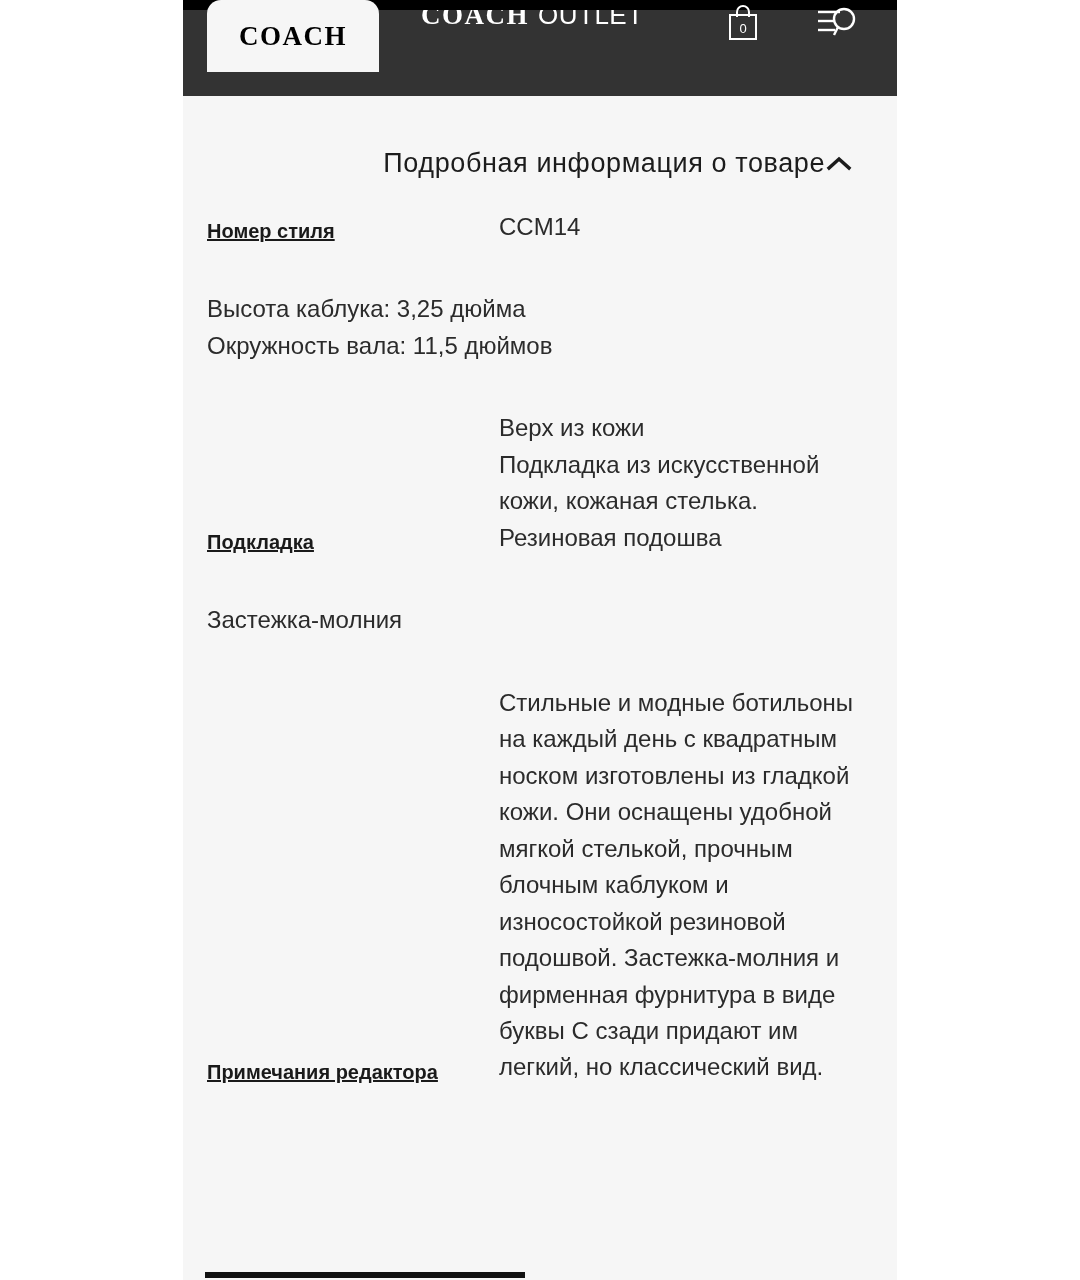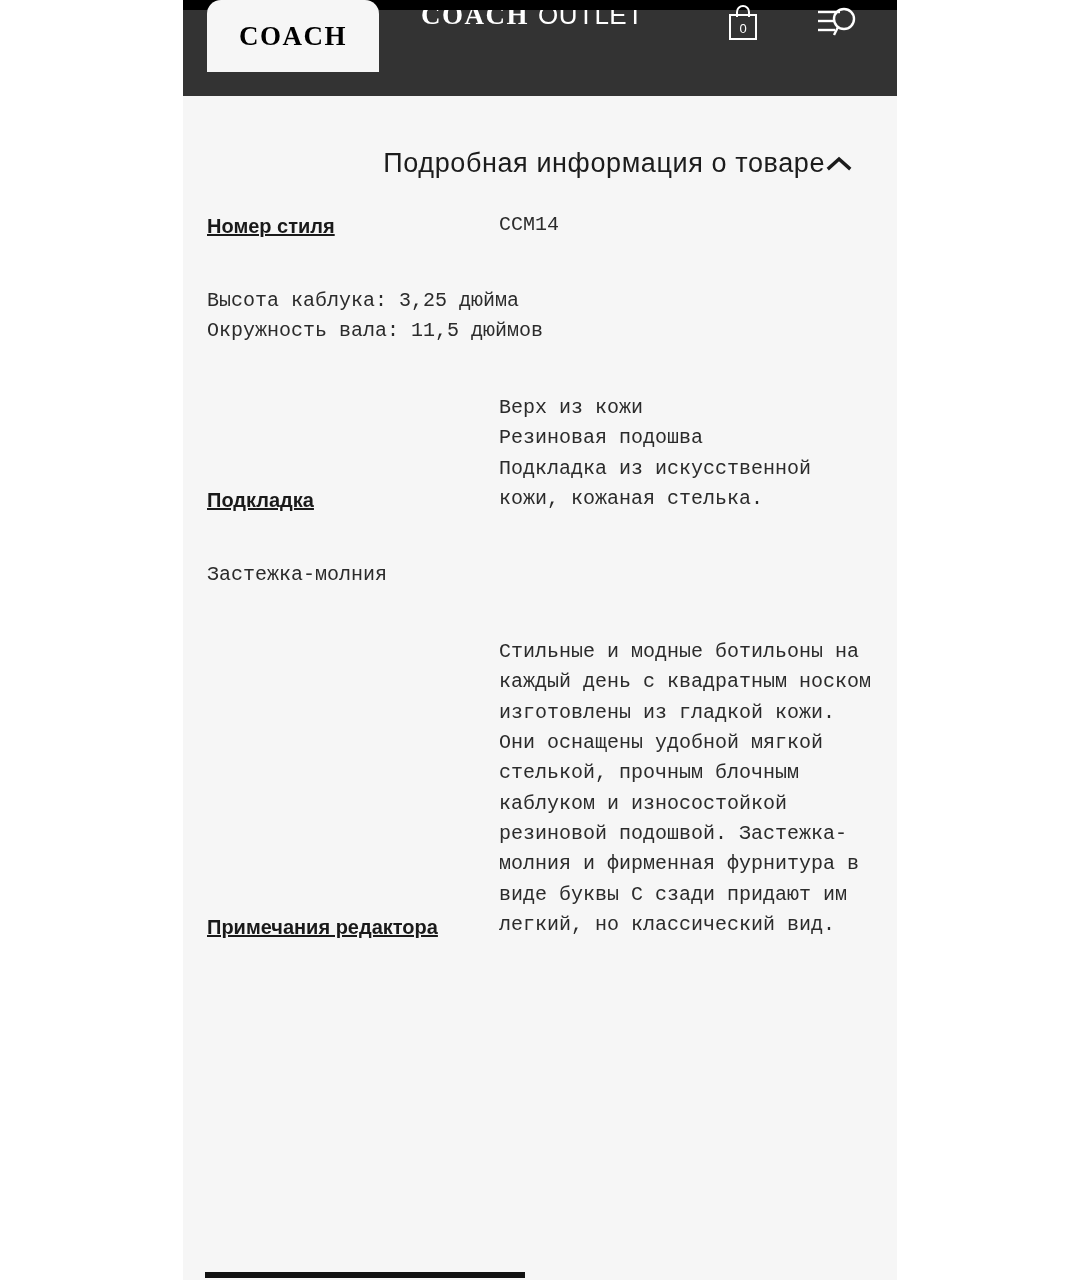--- a/index.html
+++ b/index.html
@@ -147,24 +147,24 @@
     font-size: 20px;
     font-weight: bold;
     color: #1a1a1a;
     text-decoration: underline;
     line-height: 1.4;
     padding-top: 3px;
     font-family: "Liberation Sans", sans-serif;
   }
   .row-value {
     flex: 1 1 auto;
-    font-size: 20px;
+    font-size: 24px;
     color: #2b2b2b;
     line-height: 1.52;
-    font-family: Liberation Mono, monospace;
+    font-family: Liberation Sans, sans-serif;
   }
   .row-value .line {
     display: block;
   }
   .row-value.narrow {
     max-width: 378px;
   }
 
   .bottom-rule {
     position: absolute;
@@ -237,22 +237,22 @@
       <div class="row-value narrow">
         <span class="line">Высота каблука: 3,25 дюйма</span>
         <span class="line">Окружность вала: 11,5 дюймов</span>
       </div>
     </div>
 
     <div class="row">
       <div class="row-label">Подкладка</div>
       <div class="row-value narrow">
         <span class="line">Верх из кожи</span>
+        <span class="line">Подкладка из искусственной кожи, кожаная стелька.</span>
         <span class="line">Резиновая подошва</span>
-        <span class="line">Подкладка из искусственной кожи, кожаная стелька.</span>
       </div>
     </div>
 
     <div class="row">
       <div class="row-value">
         <span class="line">Застежка-молния</span>
       </div>
     </div>
 
     <div class="row">

